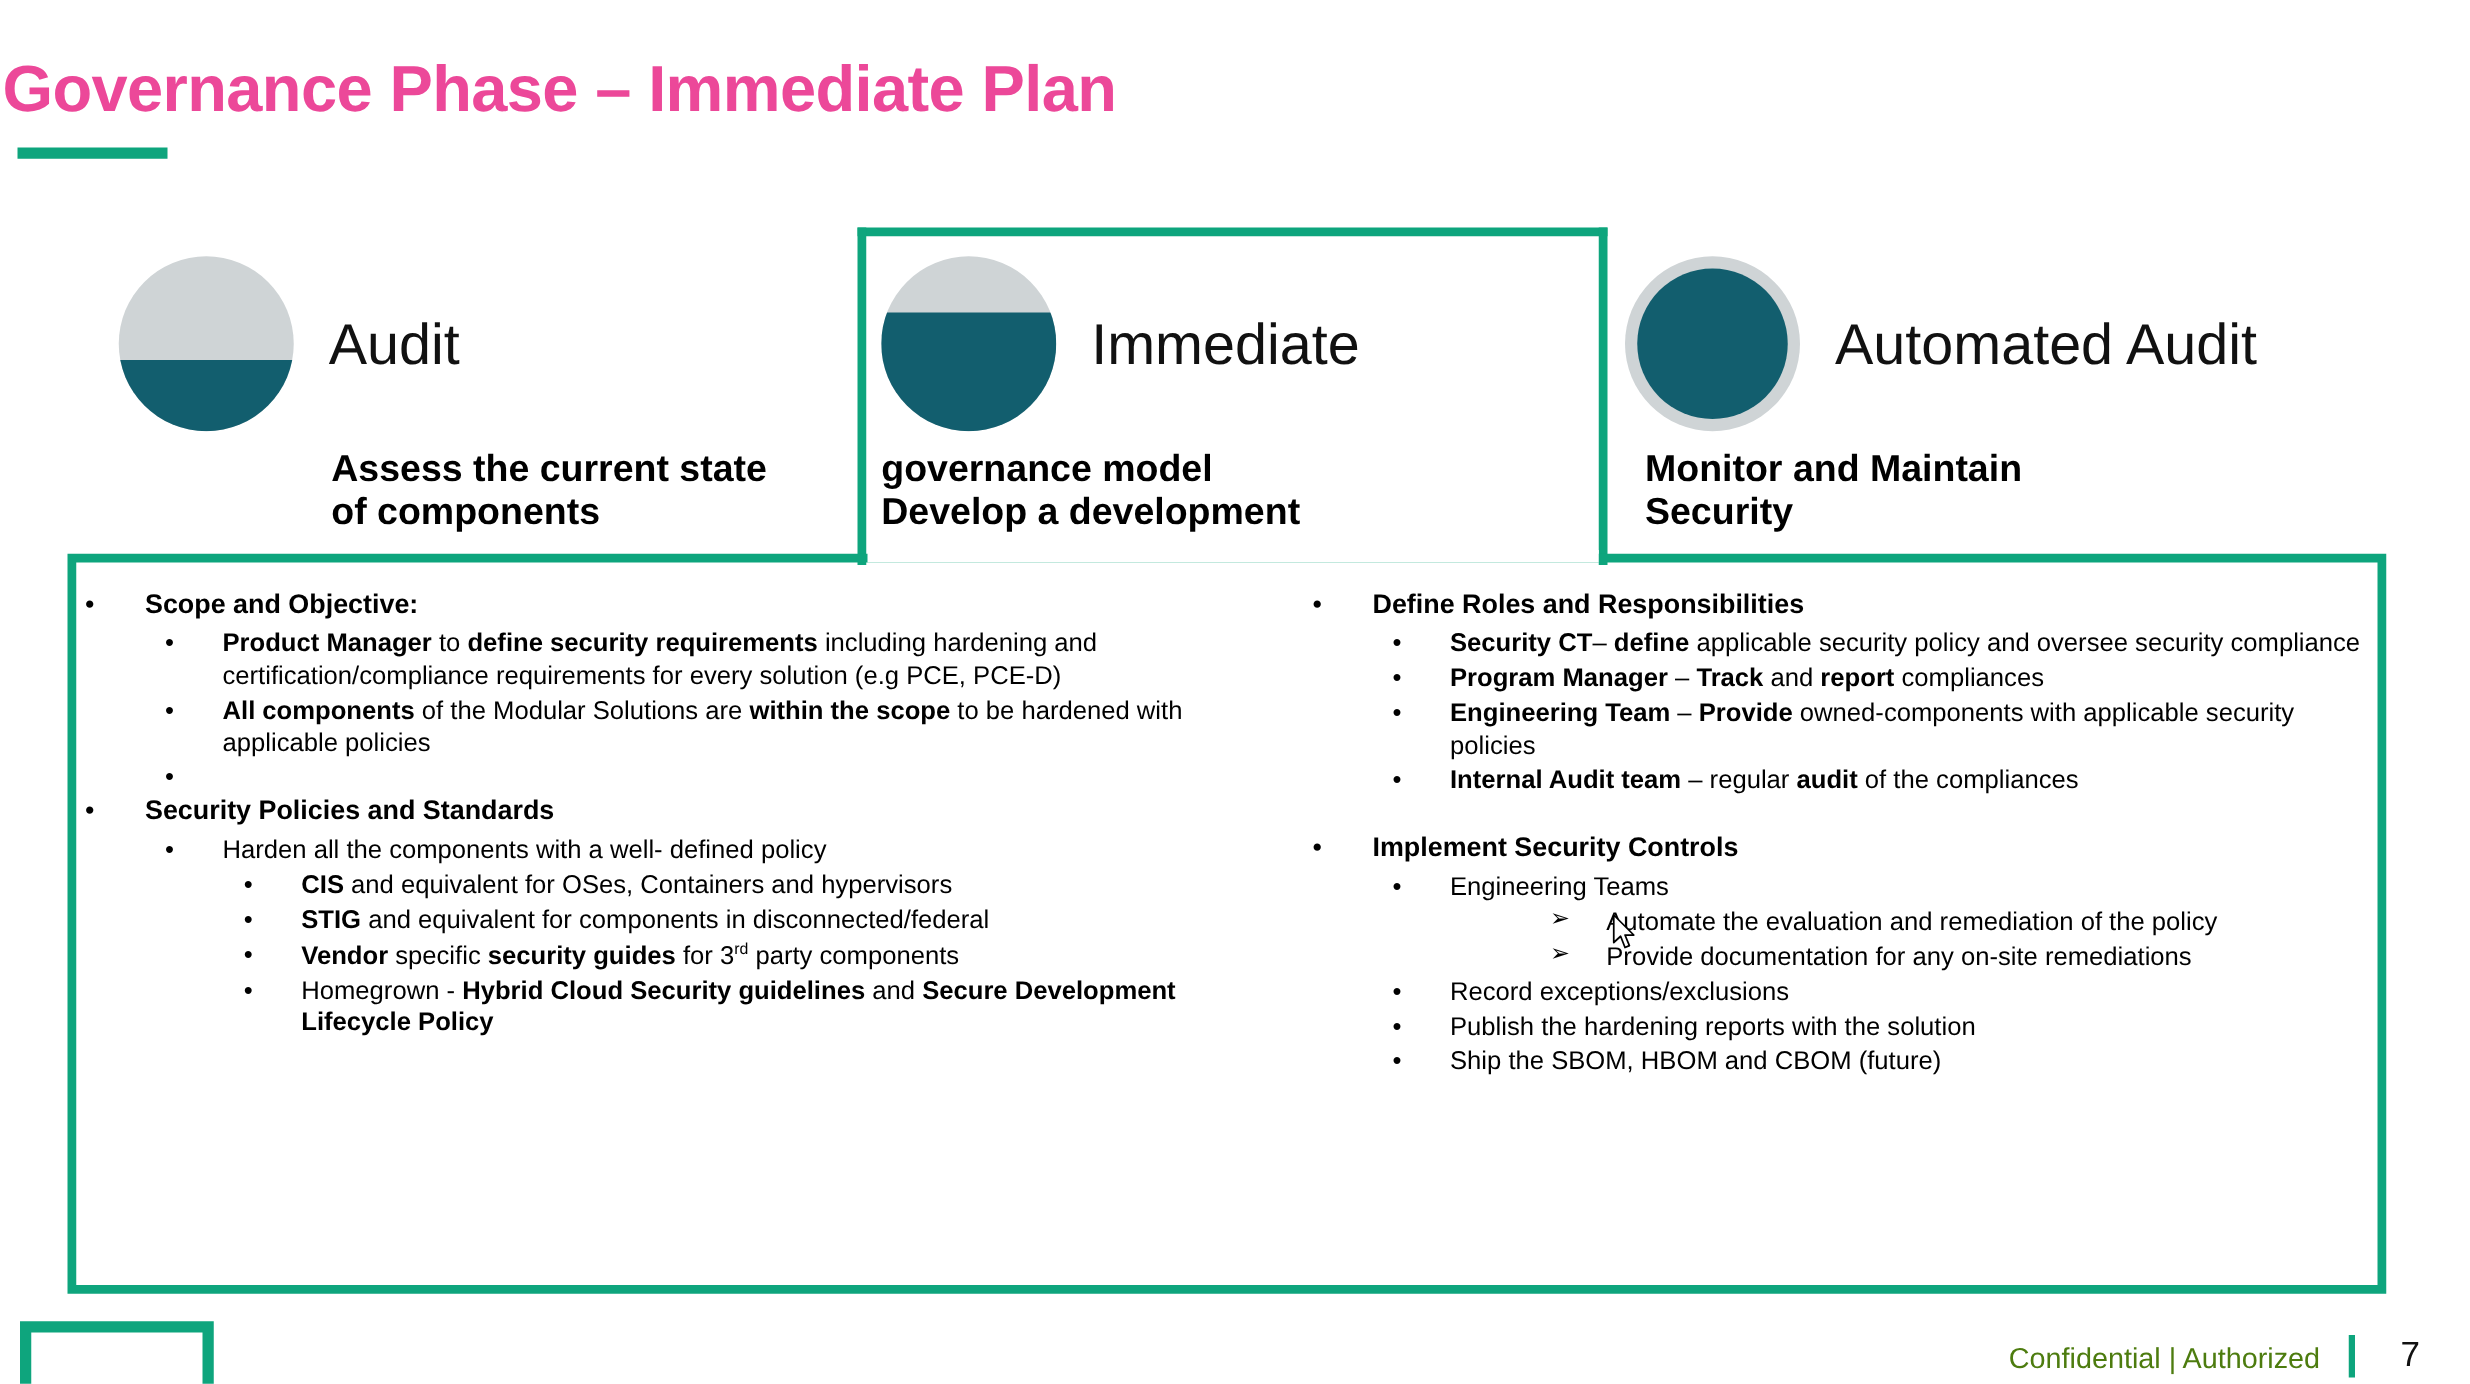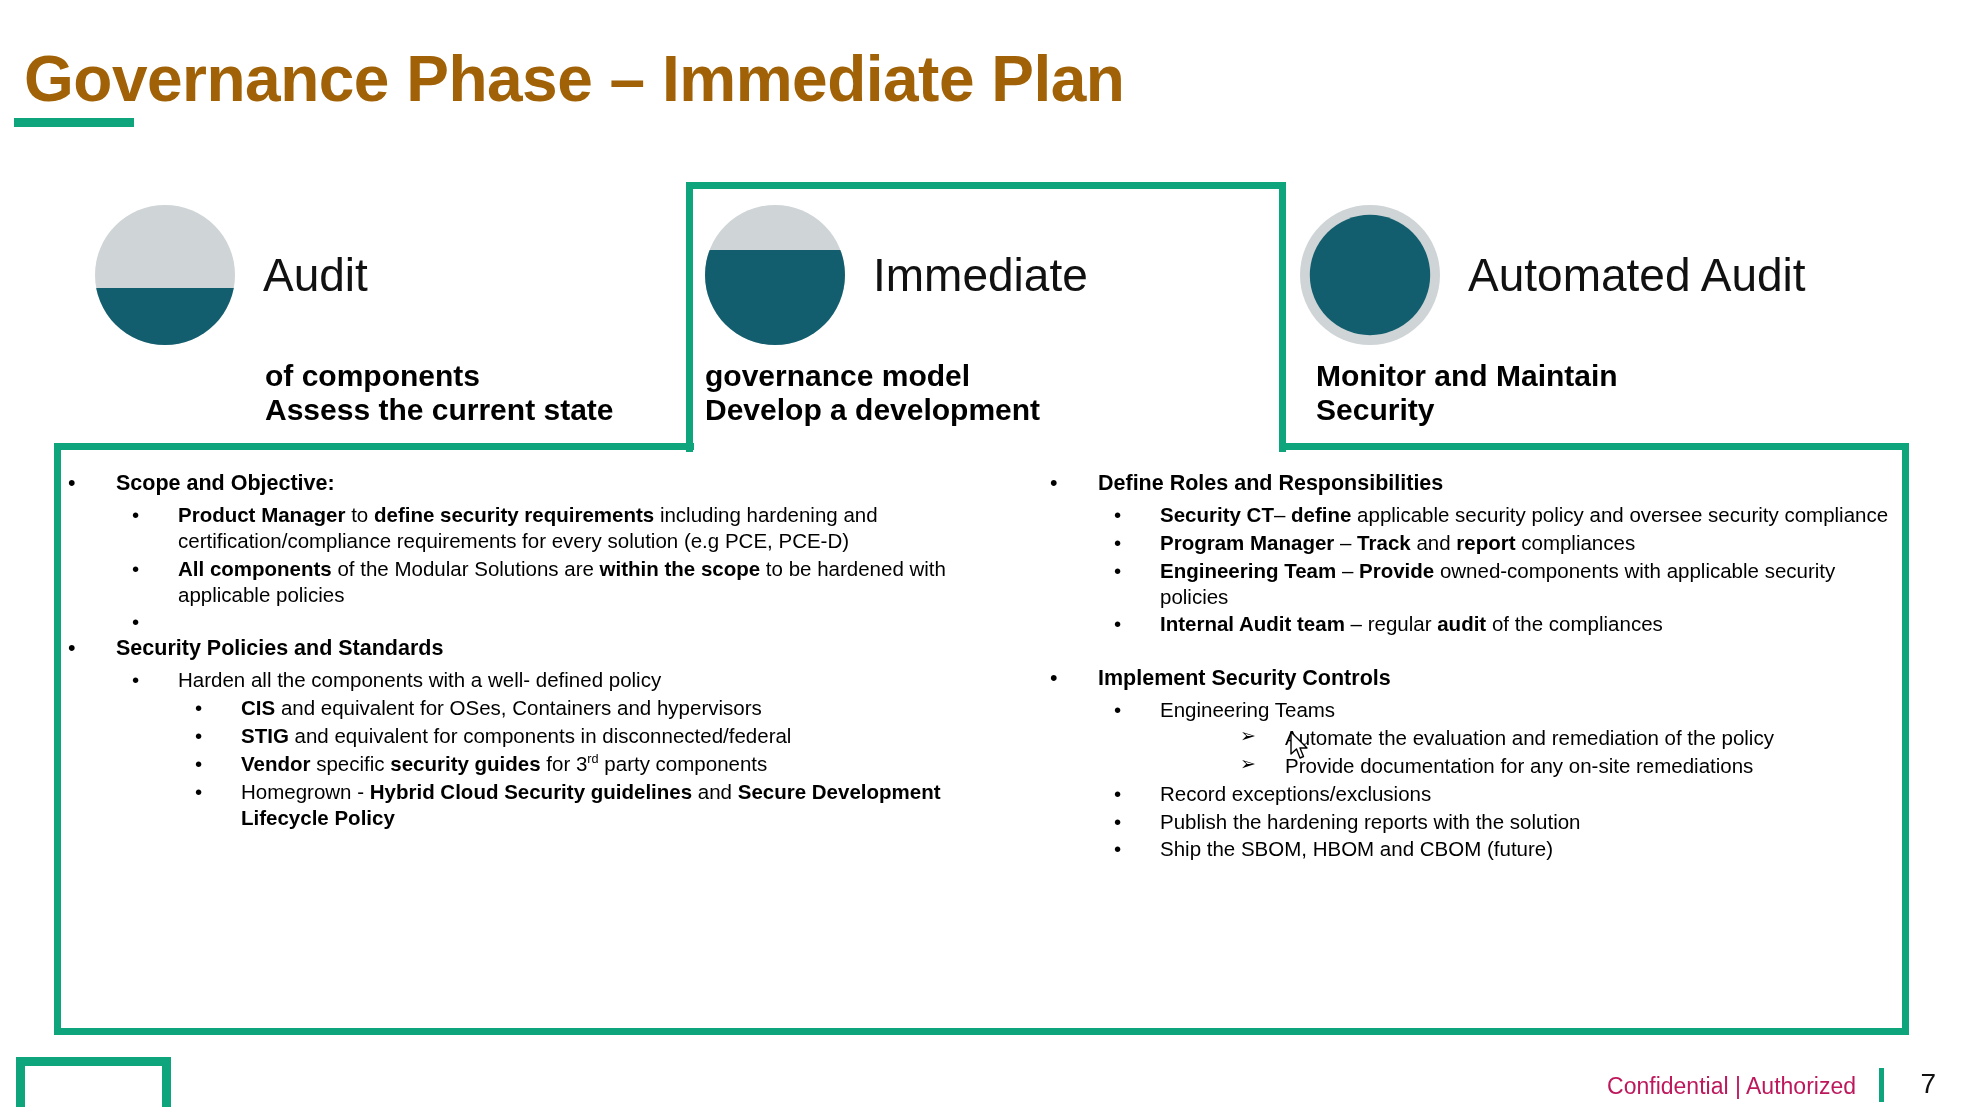--- a/index.html
+++ b/index.html
@@ -12,26 +12,26 @@
     height: 1107px;
     position: relative;
     overflow: hidden;
     font-family: "Liberation Sans", sans-serif;
     color: #000000;
   }
 
   
   #slide-title {
     position: absolute;
-    left: 24px;
+    left: 2px;
     top: 42px;
-    font-size: 64px;
+    font-size: 52px;
     font-weight: bold;
     letter-spacing: -0.5px;
-    color: #a16207;
+    color: #ec4899;
     white-space: nowrap;
   }
   #title-underline {
     position: absolute;
     left: 14px;
     top: 118px;
     width: 120px;
     height: 9px;
     background: #0ea57d;
   }
@@ -189,21 +189,21 @@
     height: 62px;
     border: 9px solid #0ea57d;
     box-sizing: border-box;
     background: #ffffff;
   }
   #footer-conf {
     position: absolute;
     right: 120px;
     top: 1073px;
     font-size: 23px;
-    color: #be185d;
+    color: #4d7c0f;
     white-space: nowrap;
   }
   #footer-divider {
     position: absolute;
     right: 92px;
     top: 1068px;
     width: 5px;
     height: 34px;
     background: #0ea57d;
   }
@@ -236,22 +236,22 @@
 <div id="frame-join-patch"></div>
 
 <div class="pillar" id="pillar-audit">
   <div class="pillar-row">
     <div class="pillar-icon" id="icon-audit" style="background: rgb(207, 212, 214);">
       <div class="fill" style="background: rgb(18, 94, 110); height: 41%;"></div>
     </div>
     <div class="pillar-name">Audit</div>
   </div>
   <div class="pillar-sub">
+    <div>Assess the current state</div>
     <div>of components</div>
-    <div>Assess the current state</div>
   </div>
 </div>
 
 <div class="pillar" id="pillar-governance">
   <div class="pillar-row">
     <div class="pillar-icon" id="icon-governance" style="background: rgb(207, 212, 214);">
       <div class="fill" style="background: rgb(18, 94, 110); height: 68%;"></div>
     </div>
     <div class="pillar-name">Immediate</div>
   </div>

